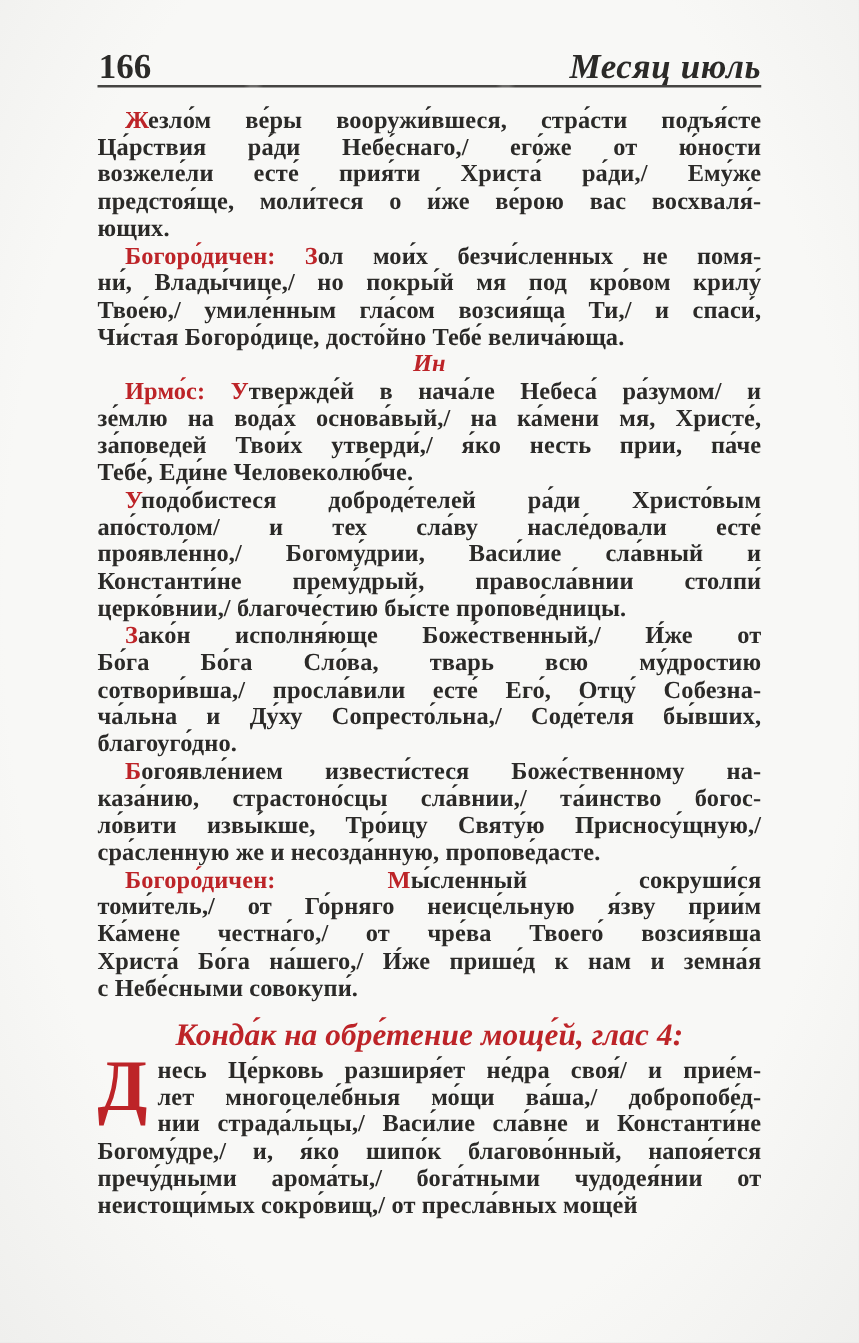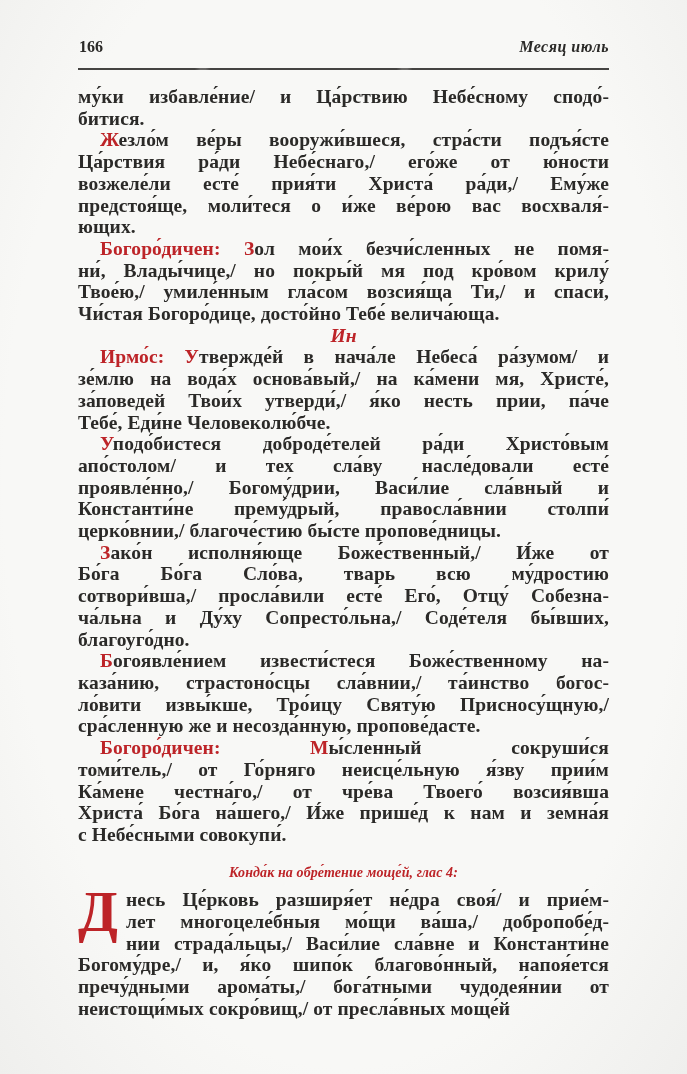--- a/index.html
+++ b/index.html
@@ -12,62 +12,58 @@
   .page {
     position:relative;
     width:687px; height:1074px;
     background:radial-gradient(ellipse at 50% 45%, #f8f8f6 70%, #efefed 100%);
     color:var(--ink,#2b2a28);
     font-weight:bold;
   }
   .header {
     position:absolute; top:38px; left:79px; right:78px;
     display:flex; justify-content:space-between; align-items:baseline;
-    font-size:16px;
+    font-size:28px;
   }
   .running { font-style:italic; letter-spacing:0.5px; }
   .rule {
     position:absolute; top:68px; left:78px; right:78px; height:2px;
     background:linear-gradient(90deg,#454442 0 22%, #6a6967 23% 24%, #454442 25% 60%, #6a6967 61% 62%, #454442 63% 100%);
   }
   .text-block {
     position:absolute; top:86px; left:78px; width:531px;
     font-size:19.5px; line-height:21.7px;
     letter-spacing:0.1px;
   }
   .paragraph { margin:0; }
   .line { text-align:justify; text-align-last:justify; }
   .line.last { text-align-last:left; }
   .line.center { text-align:center; text-align-last:center;font-style:italic; }
   .line.indent { text-indent:22px; }
   .seg.red { color:var(--red,#bd2428); }
   .seg.it { }
-  .paragraph.heading { margin-top:16px; margin-bottom:6px; font-size:14px; }
+  .paragraph.heading { margin-top:16px; margin-bottom:6px; font-size:25px; }
   .paragraph.dropcap-par .dropcap {
     float:left;
     color:var(--red,#bd2428);
     font-size:58px; line-height:44px;
     padding:1px 8px 0 0;
     font-weight:bold;
   }
 </style>
 </head>
 <body>
 
 <div class="page">
   <div class="header">
     <span>166</span>
     <span class="running">Месяц июль</span>
   </div>
   <div class="rule"></div>
   <div class="text-block" id="text-block">
-      <div class="paragraph">
-        <div class="line"><span class="seg">му́ки избавле́ние/ и Ца́рствию Небе́сному сподо́-</span></div>
-        <div class="line last"><span class="seg">битися.</span></div>
-      </div>
       <div class="paragraph">
         <div class="line indent"><span class="seg red">Ж</span><span class="seg">езло́м ве́ры вооружи́вшеся, стра́сти подъя́сте</span></div>
         <div class="line"><span class="seg">Ца́рствия ра́ди Небе́снаго,/ его́же от ю́ности</span></div>
         <div class="line"><span class="seg">возжеле́ли есте́ прия́ти Христа́ ра́ди,/ Ему́же</span></div>
         <div class="line"><span class="seg">предстоя́ще, моли́теся о и́же ве́рою вас восхваля́-</span></div>
         <div class="line last"><span class="seg">ющих.</span></div>
       </div>
       <div class="paragraph">
         <div class="line indent"><span class="seg red">Богоро́дичен: </span><span class="seg red">З</span><span class="seg">ол мои́х безчи́сленных не помя-</span></div>
         <div class="line"><span class="seg">ни́, Влады́чице,/ но покры́й мя под кро́вом крилу́</span></div>

